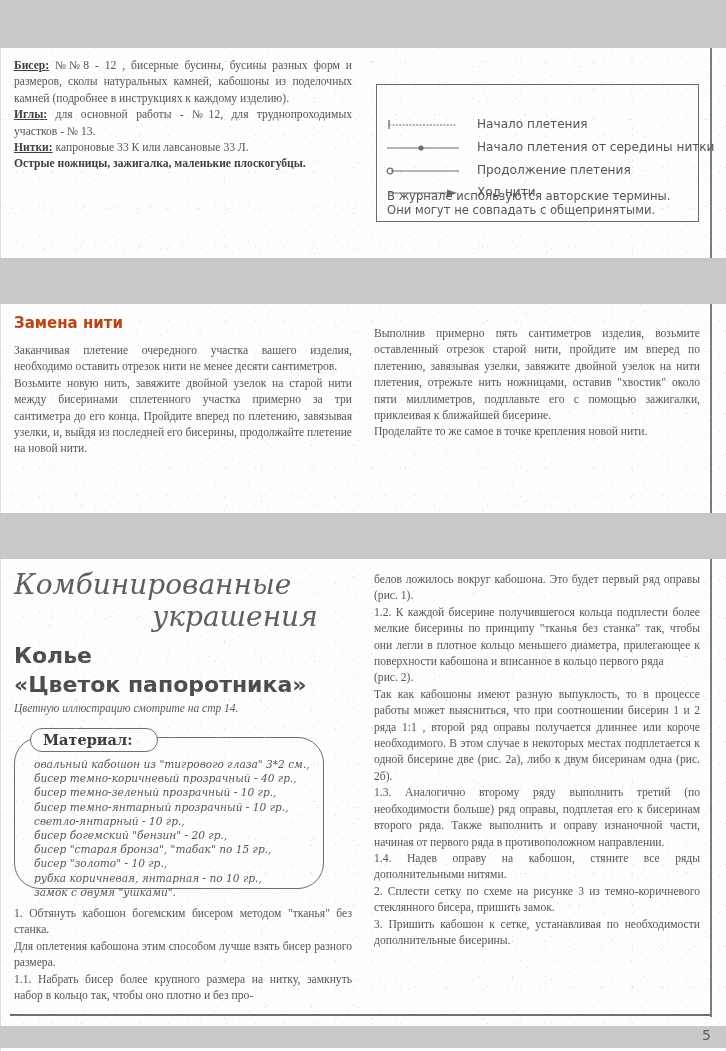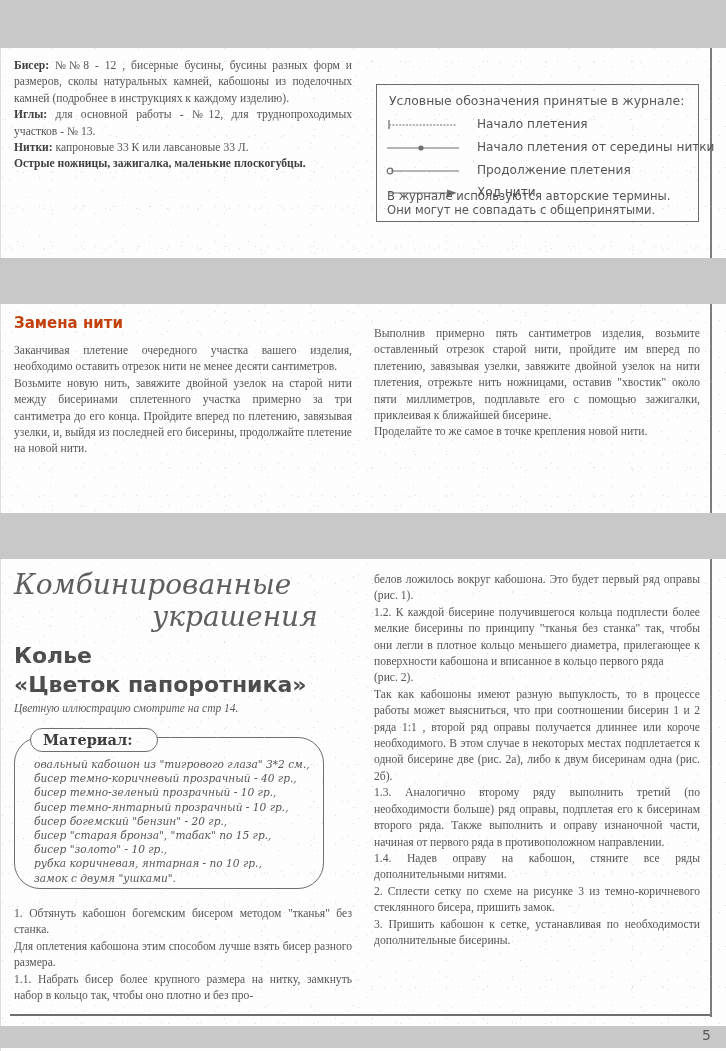--- a/index.html
+++ b/index.html
@@ -88,21 +88,21 @@
 
   
   .col {
     position: absolute;
     font-size: 11.6px;
     line-height: 16.4px;
     text-align: justify;
     color: #555555;
   }
   .col p { margin: 0; }
-  .col .lead { font-weight: bold; color: #3f3f3f; }
+  .col .lead { font-weight: bold; color: #3f3f3f; text-decoration: underline; }
   .allbold { font-weight: bold; color: #3f3f3f; }
 
   
   .legend-box {
     position: absolute;
     left: 376px;
     top: 84px;
     width: 323px;
     height: 138px;
     border: 1.3px solid #6b6b6b;
@@ -271,21 +271,20 @@
   <div class="banner-title" style="top:10px;">Материалы и инструменты</div>
 
   <div class="col" style="left:14px;top:58px;width:338px;">
     <p><span class="lead">Бисер:</span><span> №№8 - 12 , бисерные бусины, бусины разных форм и размеров, сколы натуральных камней, кабошоны из поделочных камней (подробнее в инструкциях к каждому изделию).</span></p>
     <p><span class="lead">Иглы:</span><span> для основной работы - №12, для труднопроходимых участков - № 13.</span></p>
     <p><span class="lead">Нитки:</span><span> капроновые 33 К или лавсановые 33 Л.</span></p>
     <p class="allbold">Острые ножницы, зажигалка, маленькие плоскогубцы.</p>
   </div>
 
   <div class="legend-box">
-    <div class="legend-title">Условные обозначения принятые в журнале:</div>
 
     <div class="legend-row" style="top:31px;">
       <div class="legend-sym">
         <svg width="80" height="19" viewBox="0 0 80 19">
           <line x1="4" y1="4" x2="4" y2="13" stroke="#6e6e6e" stroke-width="1.3"></line>
           <line x1="4" y1="9" x2="72" y2="9" stroke="#9a9a9a" stroke-width="1.6" stroke-dasharray="2 1.4"></line>
         </svg>
       </div>
       <div class="legend-label">Начало плетения</div>
     </div>
@@ -351,20 +350,21 @@
 
   <div class="see-illustration" style="left:14px;top:702px;">Цветную иллюстрацию смотрите на стр 14.</div>
 
   <div class="mat-box"></div>
   <div class="mat-tab">Материал:</div>
   <div class="mat-list">
     <div>овальный кабошон из "тигрового глаза" 3*2 см.,</div>
     <div>бисер темно-коричневый прозрачный - 40 гр.,</div>
     <div>бисер темно-зеленый прозрачный - 10 гр.,</div>
     <div>бисер темно-янтарный прозрачный - 10 гр.,</div>
+    <div>светло-янтарный - 10 гр.,</div>
     <div>бисер богемский "бензин" - 20 гр.,</div>
     <div>бисер "старая бронза", "табак" по 15 гр.,</div>
     <div>бисер "золото" - 10 гр.,</div>
     <div>рубка коричневая, янтарная - по 10 гр.,</div>
     <div>замок с двумя "ушками".</div>
   </div>
 
   <div class="col" style="left:14px;top:906px;width:338px;">
     <p>1. Обтянуть кабошон богемским бисером методом "тканья" без станка.</p>
     <p>Для оплетения кабошона этим способом лучше взять бисер разного размера.</p>

